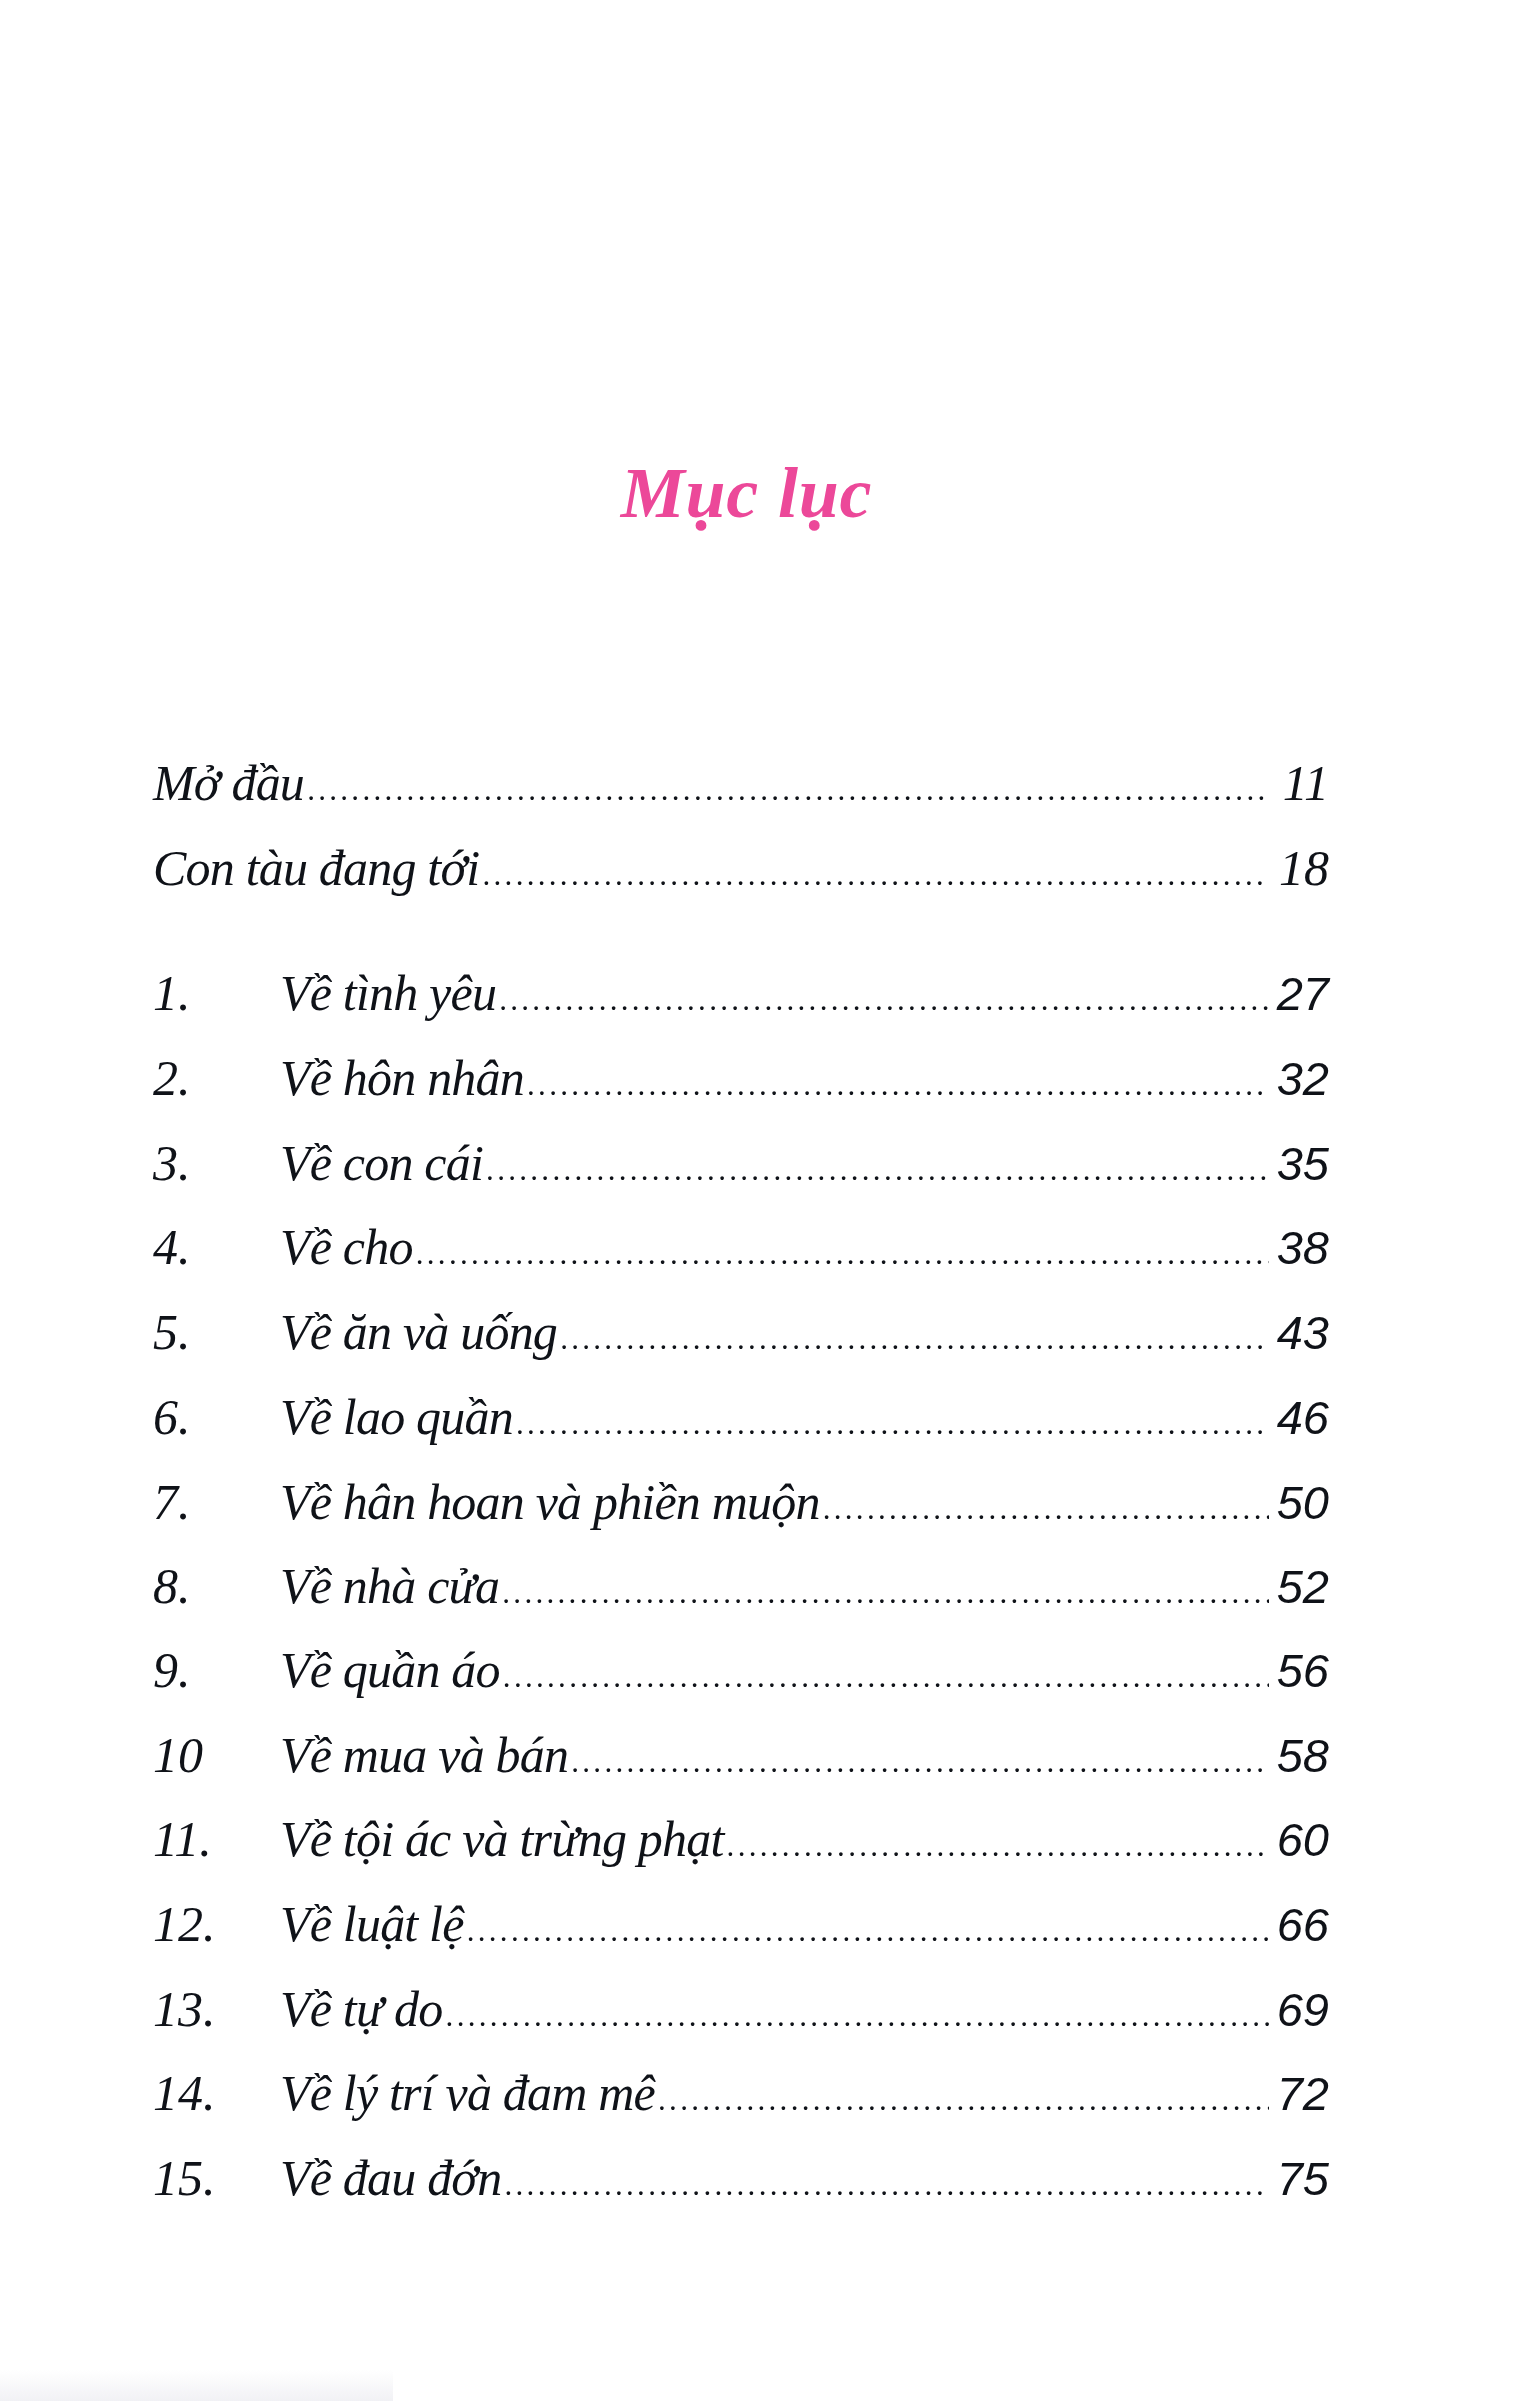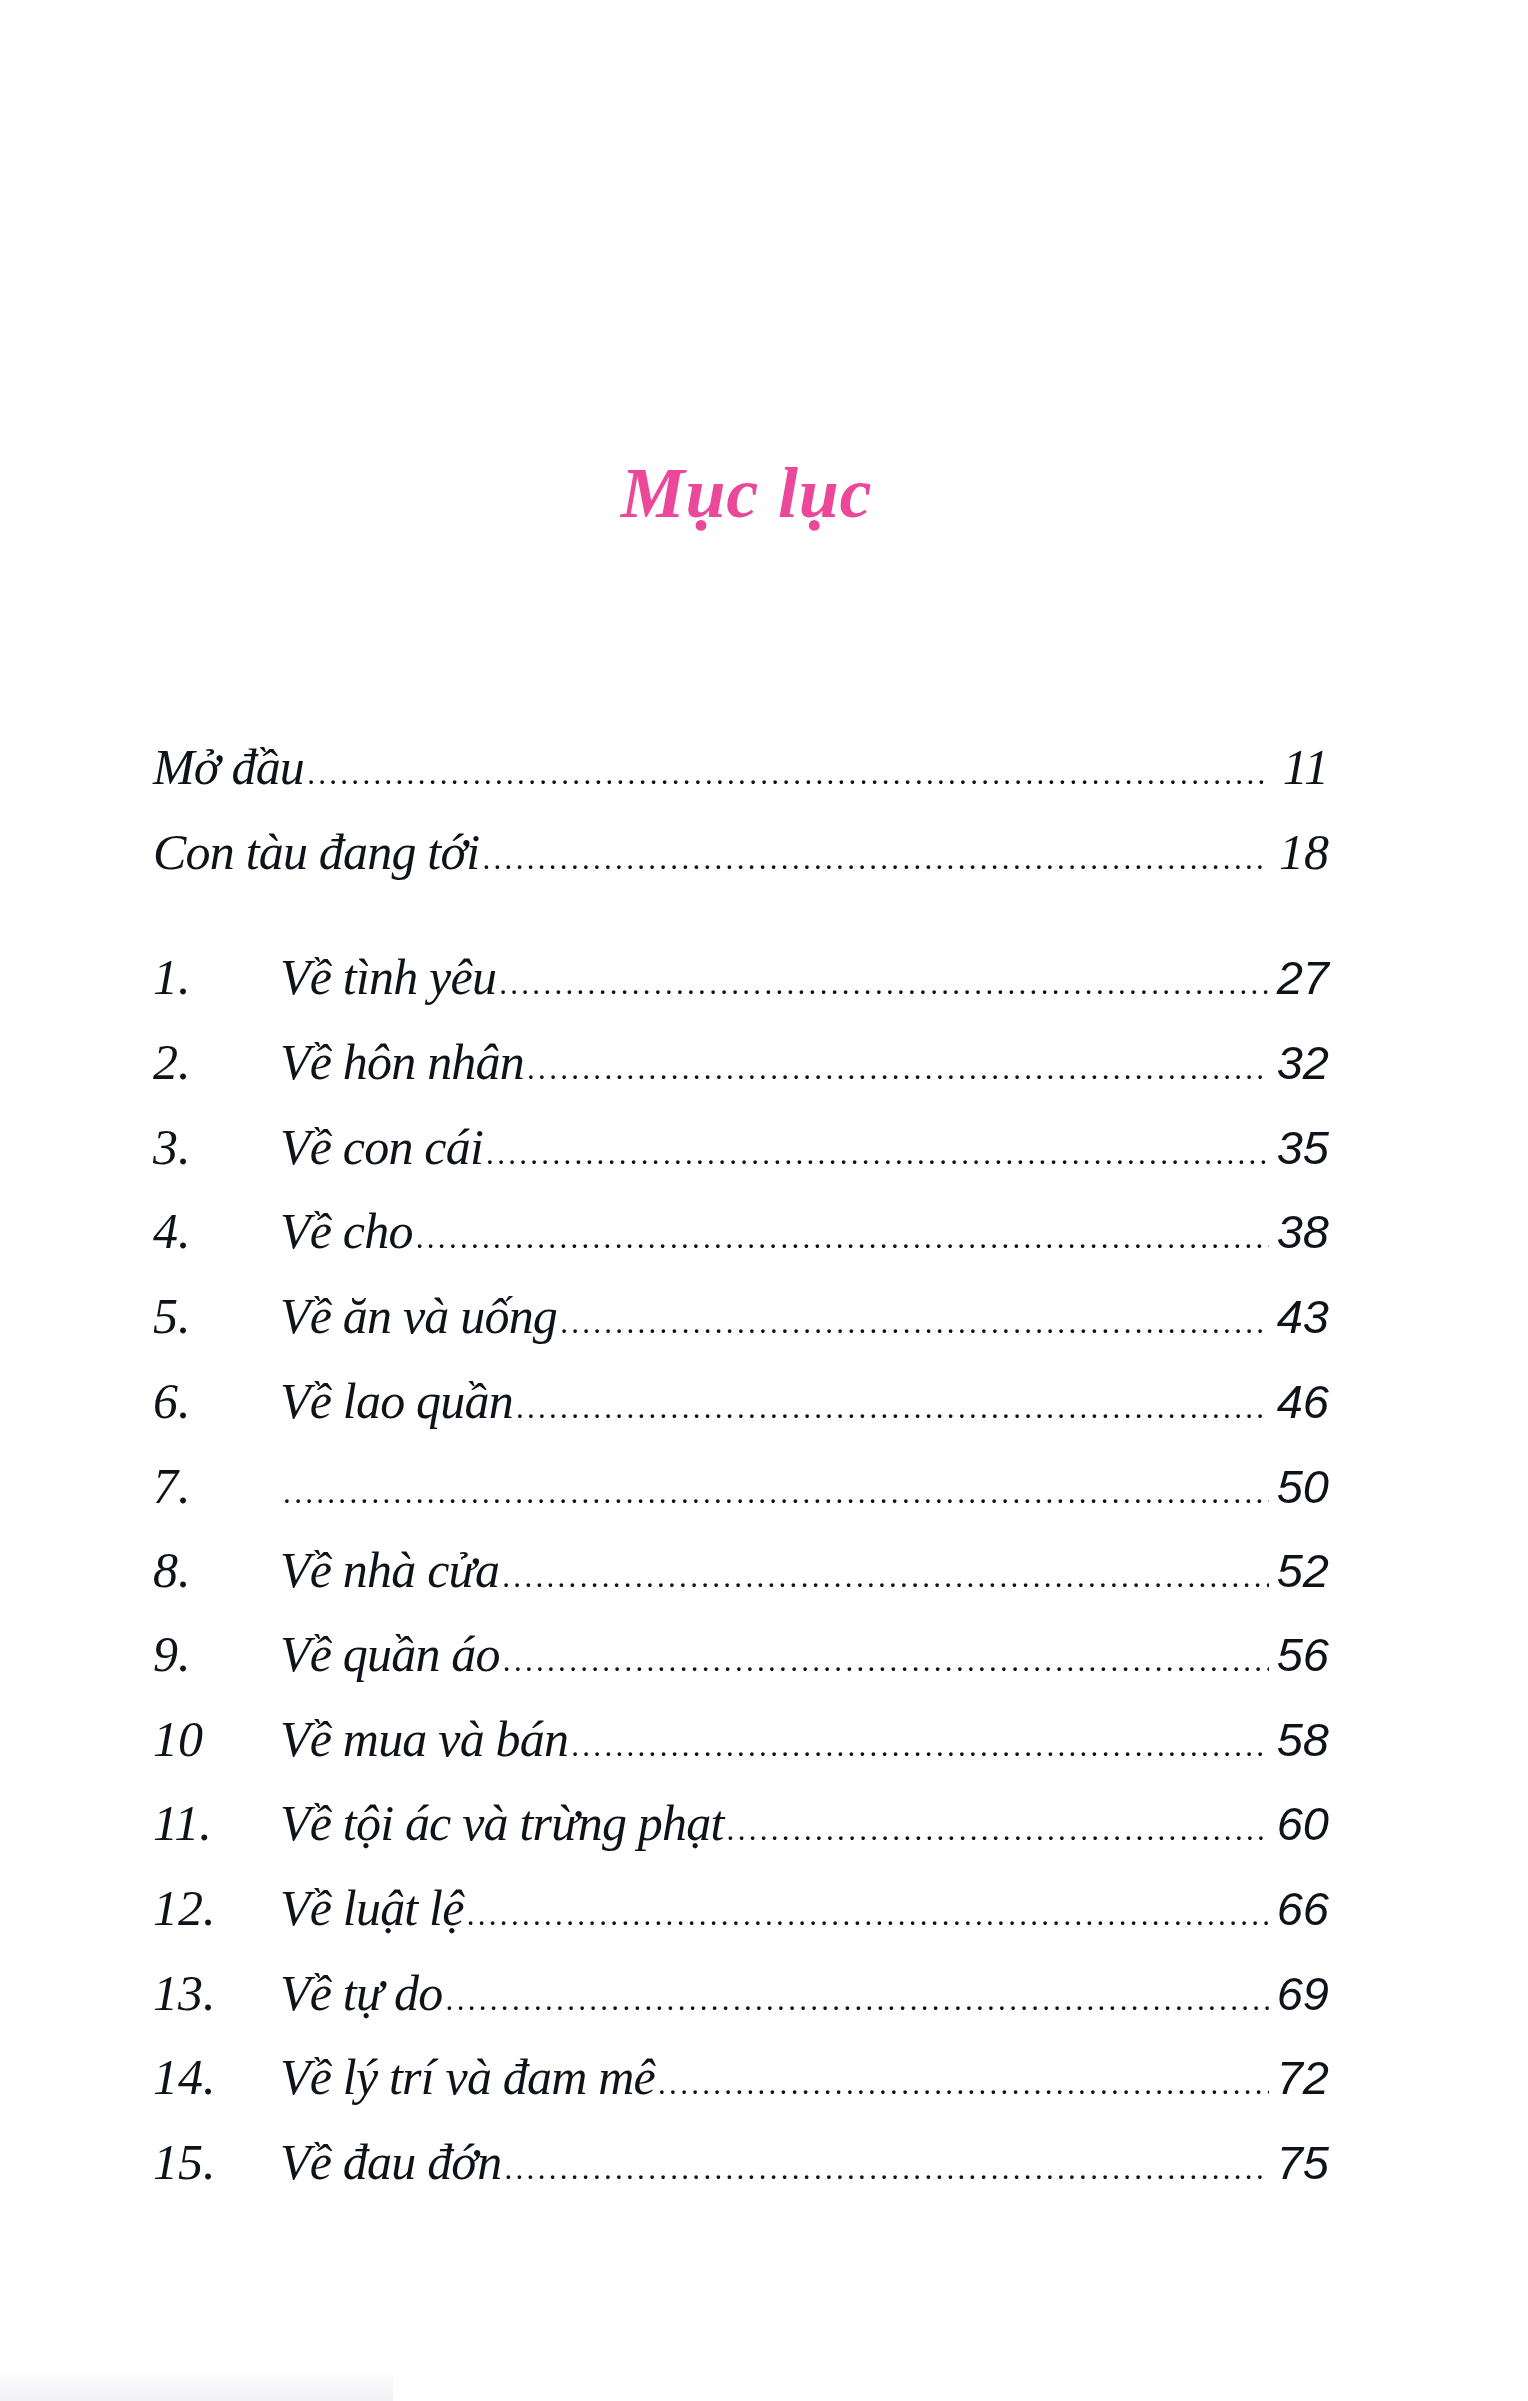--- a/index.html
+++ b/index.html
@@ -51,20 +51,21 @@
       white-space: nowrap;
     }
     .row .num {
       display: inline-block;
       width: 127px;
       flex: 0 0 127px;
     }
     .row .label {
       flex: 0 0 auto;
       letter-spacing: -0.8px;
+      margin-top: 16px;
     }
     .row .leader {
       flex: 1 1 auto;
       overflow: hidden;
       margin: 0 4.7px 0 3.1px;
       color: #0f1218;
       font-style: normal;
       font-size: 31px;
       letter-spacing: 3.3px;
     }
@@ -143,20 +144,21 @@
       <span class="page-num">43</span>
     </div>
     <div class="row numbered" style="top:1370px">
       <span class="num">6.</span>
       <span class="label">Về lao quần</span>
       <span class="leader"></span>
       <span class="page-num">46</span>
     </div>
     <div class="row numbered" style="top:1455px">
       <span class="num">7.</span>
+      <span class="label">Về hân hoan và phiền muộn</span>
       <span class="leader"></span>
       <span class="page-num">50</span>
     </div>
     <div class="row numbered" style="top:1539px">
       <span class="num">8.</span>
       <span class="label">Về nhà cửa</span>
       <span class="leader"></span>
       <span class="page-num">52</span>
     </div>
     <div class="row numbered" style="top:1623px">

